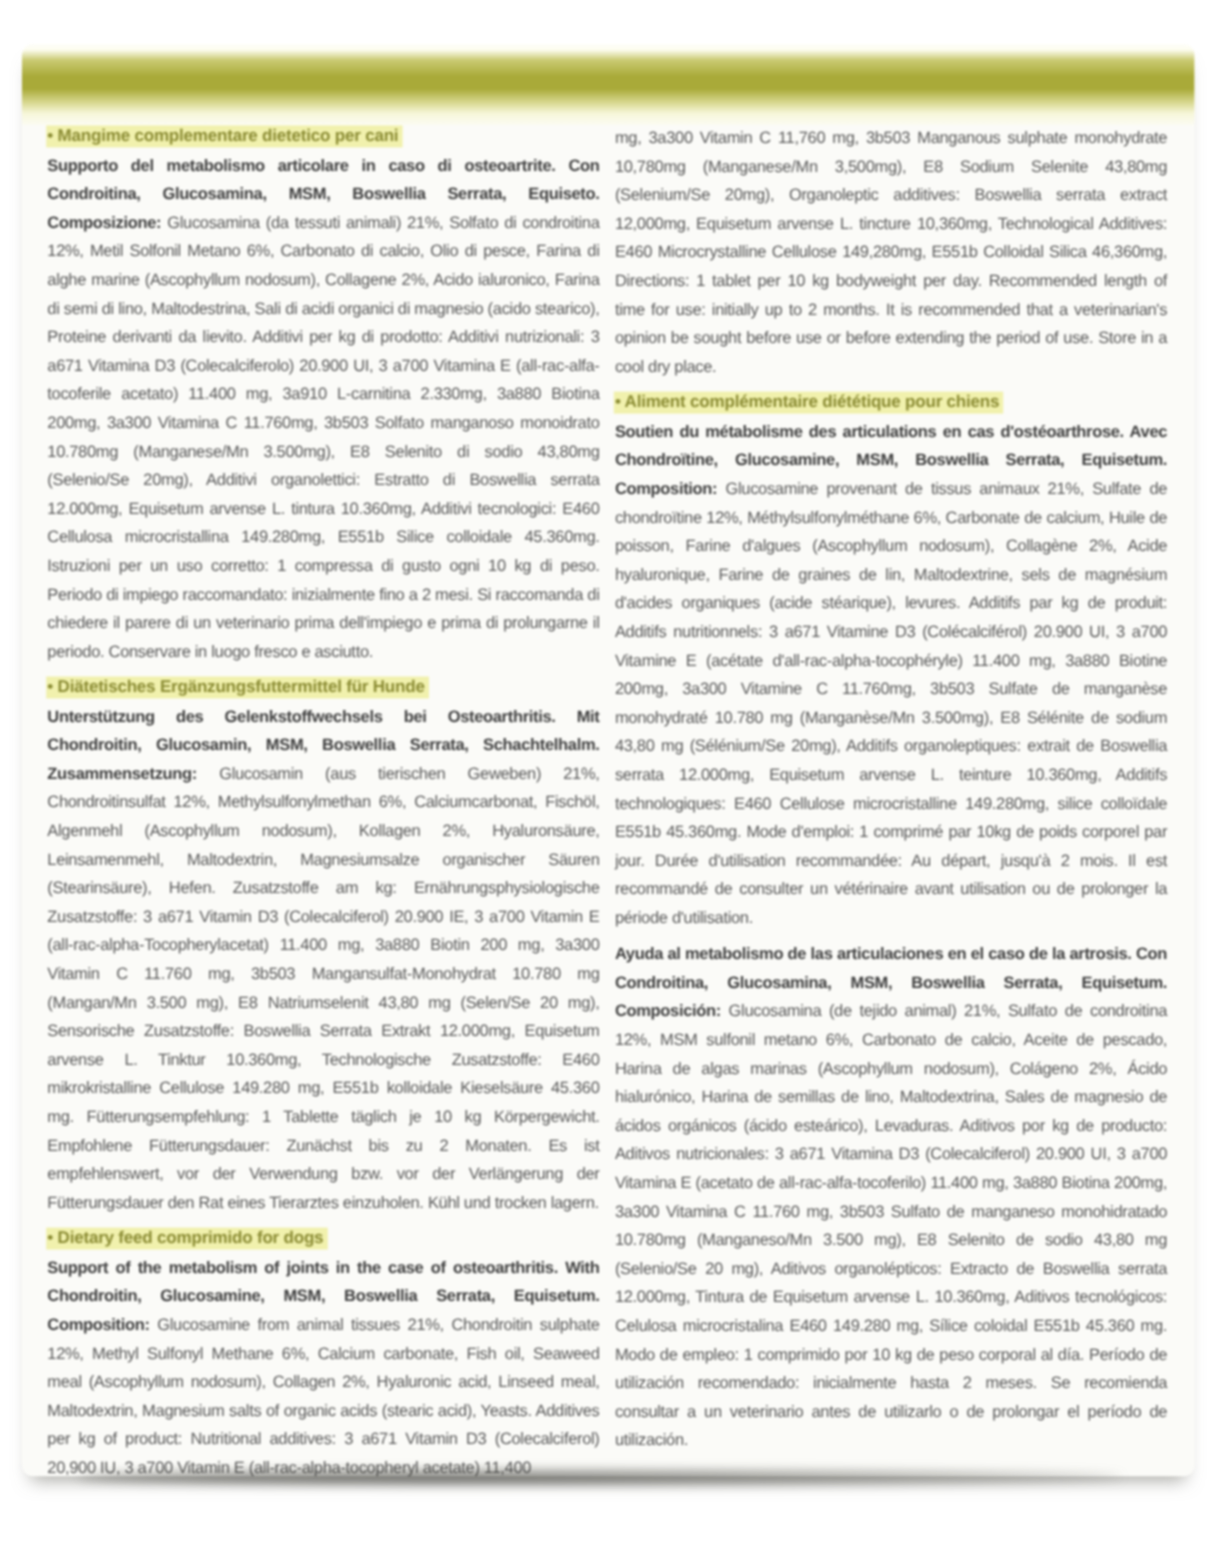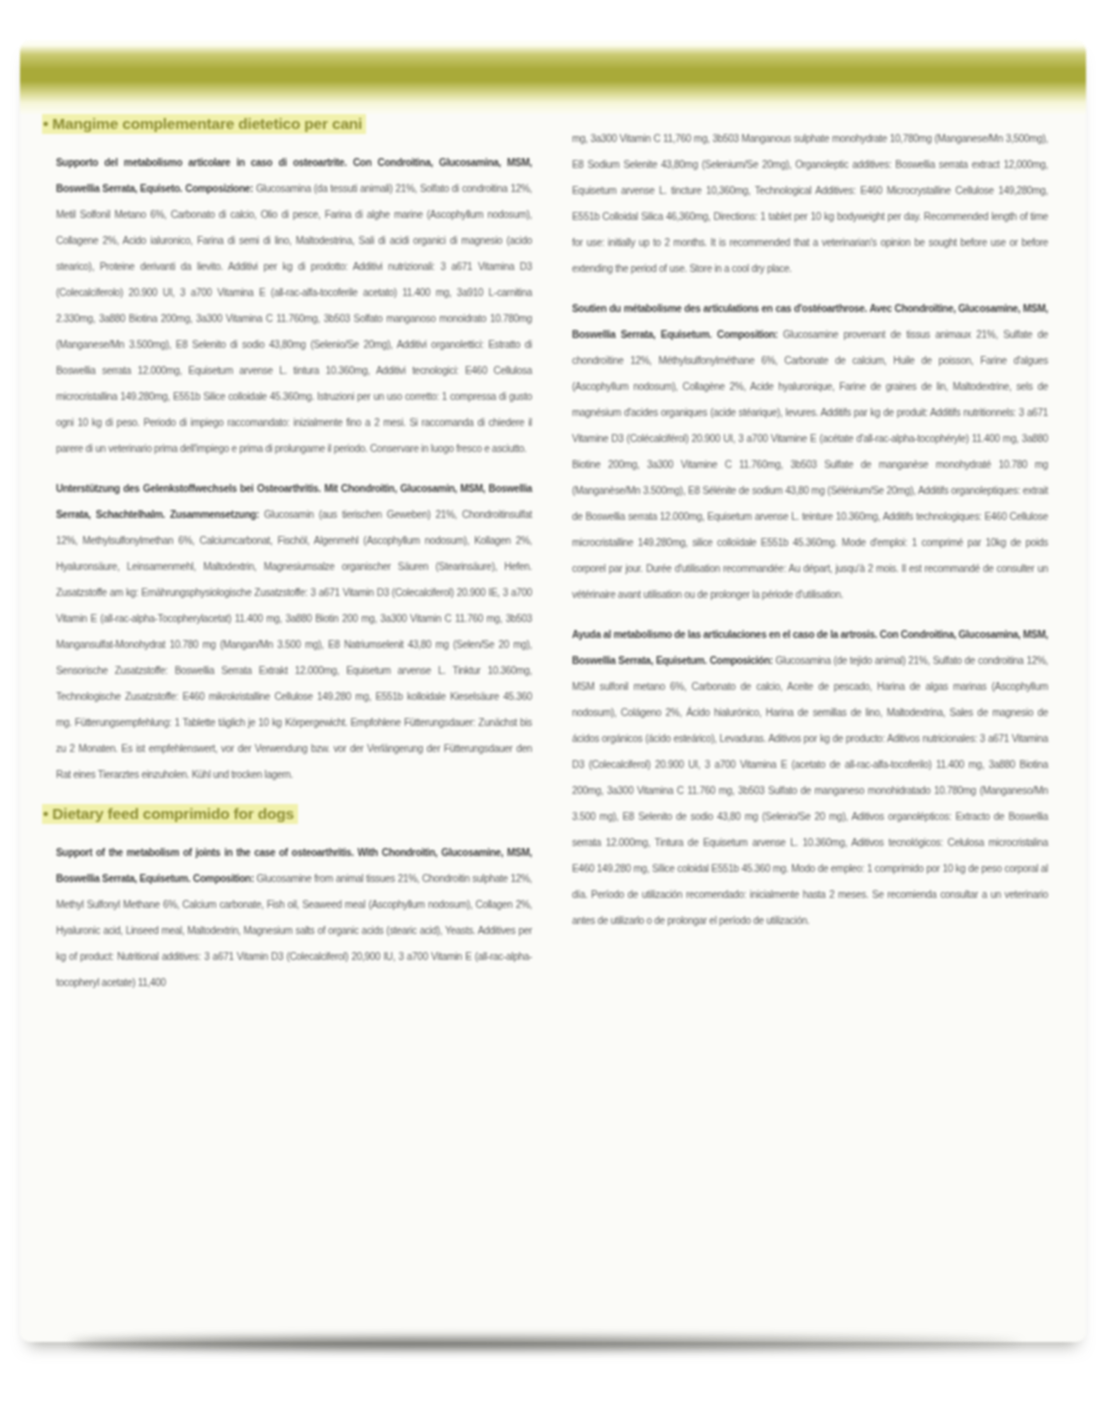--- a/index.html
+++ b/index.html
@@ -60,22 +60,22 @@
   .hl{margin:0 0 2px 0;line-height:24px;}
   .hl-inner{
     background:var(--highlight);
     color:var(--heading-text);
     font-weight:bold;
     font-size:15.5px;
     letter-spacing:-0.2px;
     padding:1px 4px 2px 1px;
   }
   p.body{
-    margin:14px;
-    font-size:10px;
+    margin:1px;
+    font-size:15px;
     line-height:26px;
     letter-spacing:-0.3px;
     text-align:justify;
     color:var(--body-text);
   }
   p.body .lead{
     font-weight:bold;
     color:var(--lead-text);
   }
   p.cont{margin-bottom:7px;}
@@ -103,35 +103,37 @@
     <div class="content">
 
       <div class="col">
 
         <section>
           <div class="hl"><span class="hl-inner">• Mangime complementare dietetico per cani</span></div>
           <p class="body"><span class="lead">Supporto del metabolismo articolare in caso di osteoartrite. Con Condroitina, Glucosamina, MSM, Boswellia Serrata, Equiseto. Composizione:</span> <span>Glucosamina (da tessuti animali) 21%, Solfato di condroitina 12%, Metil Solfonil Metano 6%, Carbonato di calcio, Olio di pesce, Farina di alghe marine (Ascophyllum nodosum), Collagene 2%, Acido ialuronico, Farina di semi di lino, Maltodestrina, Sali di acidi organici di magnesio (acido stearico), Proteine derivanti da lievito. Additivi per kg di prodotto: Additivi nutrizionali: 3 a671 Vitamina D3 (Colecalciferolo) 20.900 UI, 3 a700 Vitamina E (all-rac-alfa-tocoferile acetato) 11.400 mg, 3a910 L-carnitina 2.330mg, 3a880 Biotina 200mg, 3a300 Vitamina C 11.760mg, 3b503 Solfato manganoso monoidrato 10.780mg (Manganese/Mn 3.500mg), E8 Selenito di sodio 43,80mg (Selenio/Se 20mg), Additivi organolettici: Estratto di Boswellia serrata 12.000mg, Equisetum arvense L. tintura 10.360mg, Additivi tecnologici: E460 Cellulosa microcristallina 149.280mg, E551b Silice colloidale 45.360mg. Istruzioni per un uso corretto: 1 compressa di gusto ogni 10 kg di peso. Periodo di impiego raccomandato: inizialmente fino a 2 mesi. Si raccomanda di chiedere il parere di un veterinario prima dell'impiego e prima di prolungarne il periodo. Conservare in luogo fresco e asciutto.</span></p>
         </section>
 
         <section>
+          <div class="hl"><span class="hl-inner">• Diätetisches Ergänzungsfuttermittel für Hunde</span></div>
           <p class="body"><span class="lead">Unterstützung des Gelenkstoffwechsels bei Osteoarthritis. Mit Chondroitin, Glucosamin, MSM, Boswellia Serrata, Schachtelhalm. Zusammensetzung:</span> <span>Glucosamin (aus tierischen Geweben) 21%, Chondroitinsulfat 12%, Methylsulfonylmethan 6%, Calciumcarbonat, Fischöl, Algenmehl (Ascophyllum nodosum), Kollagen 2%, Hyaluronsäure, Leinsamenmehl, Maltodextrin, Magnesiumsalze organischer Säuren (Stearinsäure), Hefen. Zusatzstoffe am kg: Ernährungsphysiologische Zusatzstoffe: 3 a671 Vitamin D3 (Colecalciferol) 20.900 IE, 3 a700 Vitamin E (all-rac-alpha-Tocopherylacetat) 11.400 mg, 3a880 Biotin 200 mg, 3a300 Vitamin C 11.760 mg, 3b503 Mangansulfat-Monohydrat 10.780 mg (Mangan/Mn 3.500 mg), E8 Natriumselenit 43,80 mg (Selen/Se 20 mg), Sensorische Zusatzstoffe: Boswellia Serrata Extrakt 12.000mg, Equisetum arvense L. Tinktur 10.360mg, Technologische Zusatzstoffe: E460 mikrokristalline Cellulose 149.280 mg, E551b kolloidale Kieselsäure 45.360 mg. Fütterungsempfehlung: 1 Tablette täglich je 10 kg Körpergewicht. Empfohlene Fütterungsdauer: Zunächst bis zu 2 Monaten. Es ist empfehlenswert, vor der Verwendung bzw. vor der Verlängerung der Fütterungsdauer den Rat eines Tierarztes einzuholen. Kühl und trocken lagern.</span></p>
         </section>
 
         <section>
           <div class="hl"><span class="hl-inner">• Dietary feed comprimido for dogs</span></div>
           <p class="body"><span class="lead">Support of the metabolism of joints in the case of osteoarthritis. With Chondroitin, Glucosamine, MSM, Boswellia Serrata, Equisetum. Composition:</span> <span>Glucosamine from animal tissues 21%, Chondroitin sulphate 12%, Methyl Sulfonyl Methane 6%, Calcium carbonate, Fish oil, Seaweed meal (Ascophyllum nodosum), Collagen 2%, Hyaluronic acid, Linseed meal, Maltodextrin, Magnesium salts of organic acids (stearic acid), Yeasts. Additives per kg of product: Nutritional additives: 3 a671 Vitamin D3 (Colecalciferol) 20,900 IU, 3 a700 Vitamin E (all-rac-alpha-tocopheryl acetate) 11,400</span></p>
         </section>
 
       </div>
 
       <div class="col">
 
         <p class="body cont"><span>mg, 3a300 Vitamin C 11,760 mg, 3b503 Manganous sulphate monohydrate 10,780mg (Manganese/Mn 3,500mg), E8 Sodium Selenite 43,80mg (Selenium/Se 20mg), Organoleptic additives: Boswellia serrata extract 12,000mg, Equisetum arvense L. tincture 10,360mg, Technological Additives: E460 Microcrystalline Cellulose 149,280mg, E551b Colloidal Silica 46,360mg, Directions: 1 tablet per 10 kg bodyweight per day. Recommended length of time for use: initially up to 2 months. It is recommended that a veterinarian's opinion be sought before use or before extending the period of use. Store in a cool dry place.</span></p>
 
         <section>
+          <div class="hl"><span class="hl-inner">• Aliment complémentaire diététique pour chiens</span></div>
           <p class="body"><span class="lead">Soutien du métabolisme des articulations en cas d'ostéoarthrose. Avec Chondroïtine, Glucosamine, MSM, Boswellia Serrata, Equisetum. Composition:</span> <span>Glucosamine provenant de tissus animaux 21%, Sulfate de chondroïtine 12%, Méthylsulfonylméthane 6%, Carbonate de calcium, Huile de poisson, Farine d'algues (Ascophyllum nodosum), Collagène 2%, Acide hyaluronique, Farine de graines de lin, Maltodextrine, sels de magnésium d'acides organiques (acide stéarique), levures. Additifs par kg de produit: Additifs nutritionnels: 3 a671 Vitamine D3 (Colécalciférol) 20.900 UI, 3 a700 Vitamine E (acétate d'all-rac-alpha-tocophéryle) 11.400 mg, 3a880 Biotine 200mg, 3a300 Vitamine C 11.760mg, 3b503 Sulfate de manganèse monohydraté 10.780 mg (Manganèse/Mn 3.500mg), E8 Sélénite de sodium 43,80 mg (Sélénium/Se 20mg), Additifs organoleptiques: extrait de Boswellia serrata 12.000mg, Equisetum arvense L. teinture 10.360mg, Additifs technologiques: E460 Cellulose microcristalline 149.280mg, silice colloïdale E551b 45.360mg. Mode d'emploi: 1 comprimé par 10kg de poids corporel par jour. Durée d'utilisation recommandée: Au départ, jusqu'à 2 mois. Il est recommandé de consulter un vétérinaire avant utilisation ou de prolonger la période d'utilisation.</span></p>
         </section>
 
         <section>
           <p class="body"><span class="lead">Ayuda al metabolismo de las articulaciones en el caso de la artrosis. Con Condroitina, Glucosamina, MSM, Boswellia Serrata, Equisetum. Composición:</span> <span>Glucosamina (de tejido animal) 21%, Sulfato de condroitina 12%, MSM sulfonil metano 6%, Carbonato de calcio, Aceite de pescado, Harina de algas marinas (Ascophyllum nodosum), Colágeno 2%, Ácido hialurónico, Harina de semillas de lino, Maltodextrina, Sales de magnesio de ácidos orgánicos (ácido esteárico), Levaduras. Aditivos por kg de producto: Aditivos nutricionales: 3 a671 Vitamina D3 (Colecalciferol) 20.900 UI, 3 a700 Vitamina E (acetato de all-rac-alfa-tocoferilo) 11.400 mg, 3a880 Biotina 200mg, 3a300 Vitamina C 11.760 mg, 3b503 Sulfato de manganeso monohidratado 10.780mg (Manganeso/Mn 3.500 mg), E8 Selenito de sodio 43,80 mg (Selenio/Se 20 mg), Aditivos organolépticos: Extracto de Boswellia serrata 12.000mg, Tintura de Equisetum arvense L. 10.360mg, Aditivos tecnológicos: Celulosa microcristalina E460 149.280 mg, Sílice coloidal E551b 45.360 mg. Modo de empleo: 1 comprimido por 10 kg de peso corporal al día. Período de utilización recomendado: inicialmente hasta 2 meses. Se recomienda consultar a un veterinario antes de utilizarlo o de prolongar el período de utilización.</span></p>
         </section>
 
       </div>
 
     </div>

